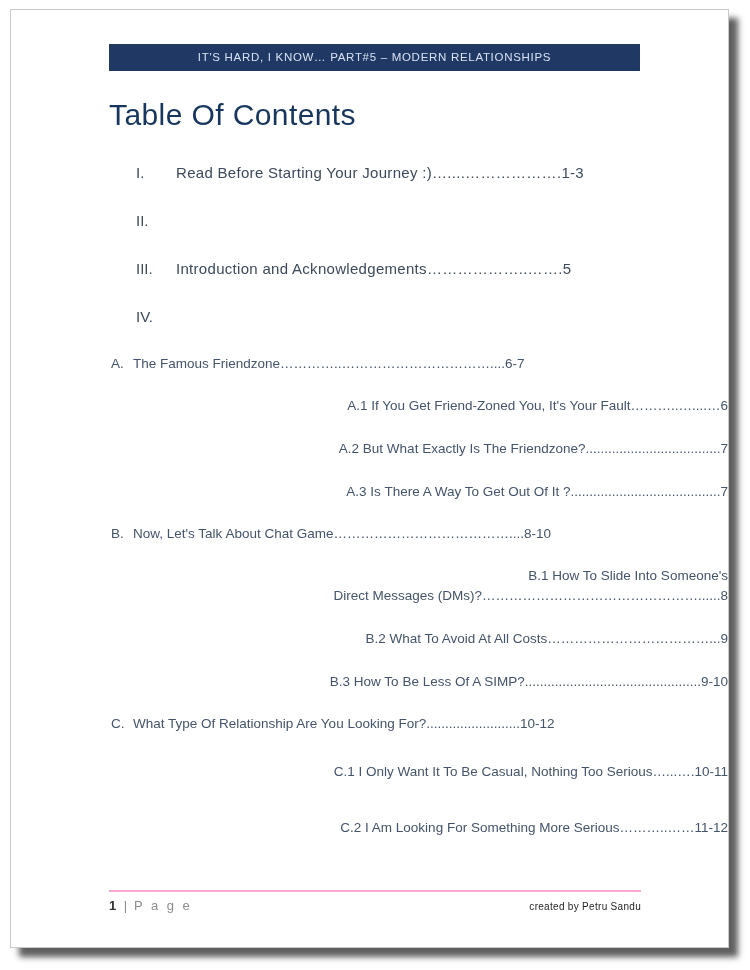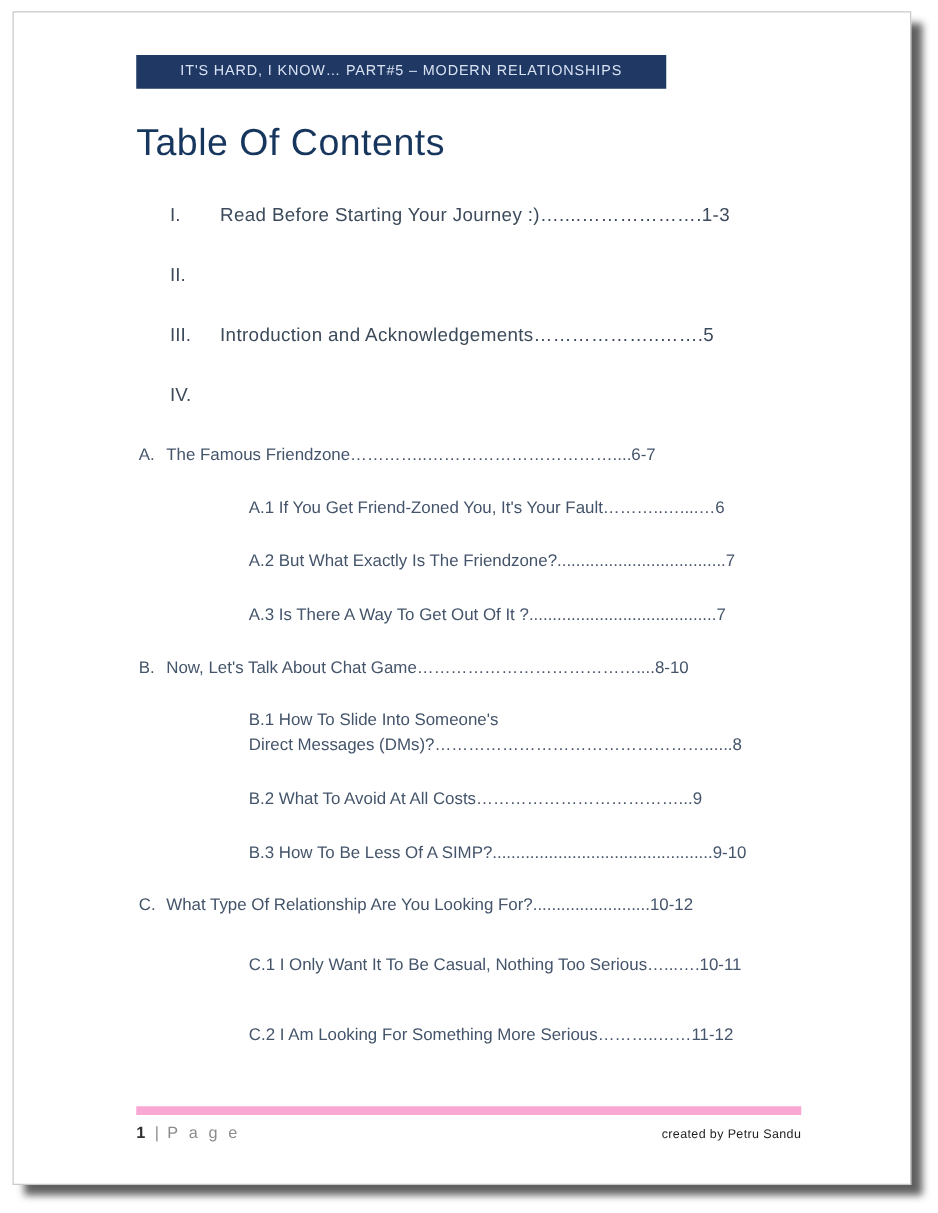--- a/index.html
+++ b/index.html
@@ -12,21 +12,21 @@
     position: absolute;
     left: 10px; top: 9px;
     width: 719px; height: 939px;
     background: #ffffff;
     border: 1px solid #c9c9c9;
     box-shadow: 9px 9px 6px rgba(55,55,55,0.8);
     overflow: hidden;
   }
   .banner {
     margin: 34px 0 0 98px;
-    width: 424px; height: 27px;
+    width: 531px; height: 27px;
     background: #1f3864;
     color: #d9e2f3;
     font-size: 11.5px;
     letter-spacing: 0.7px;
     text-align: center;
     line-height: 27px;
   }
   .title {
     margin: 30px 0 0 98px;
     font-size: 30px;
@@ -46,34 +46,35 @@
   .roman-text { letter-spacing: 0.3px; }
   .sections { margin-left: 100px; color: #44546a; }
   .section-title-row {
     display: flex;
     font-size: 13.5px;
     line-height: 17px;
     margin-bottom: 24px;
   }
   .section-label { width: 22px; flex: 0 0 22px; }
   .sub-item {
-    margin-left: 88px;
+    margin-left: 68px;
     font-size: 13.5px;
     line-height: 20px;
     margin-bottom: 23px;
     white-space: pre-line;
+    text-align: right;
   }
   .section { margin-top: 0; }
   .section.gap-top { margin-top: 12px; }
   .mb-30 { margin-bottom: 30px !important; }
   .mb-36 { margin-bottom: 36px !important; }
   .footer {
     position: absolute;
     left: 98px; right: 87px; bottom: 34px;
-    border-top: 7px solid #f9a8d4;
+    border-top: 2px solid #f9a8d4;
     padding-top: 6px;
     display: flex;
     justify-content: space-between;
     align-items: baseline;
   }
   .footer-left { font-size: 13px; color: #8c8c8c; }
   .pg-num { color: #333333; font-weight: bold; letter-spacing: 1px; }
   .pg-sep { color: #8c8c8c; margin: 0 3px; }
   .pg-word { letter-spacing: 2.5px; }
   .footer-right { font-size: 10px; color: #1f1f1f; letter-spacing: 0.3px; }

